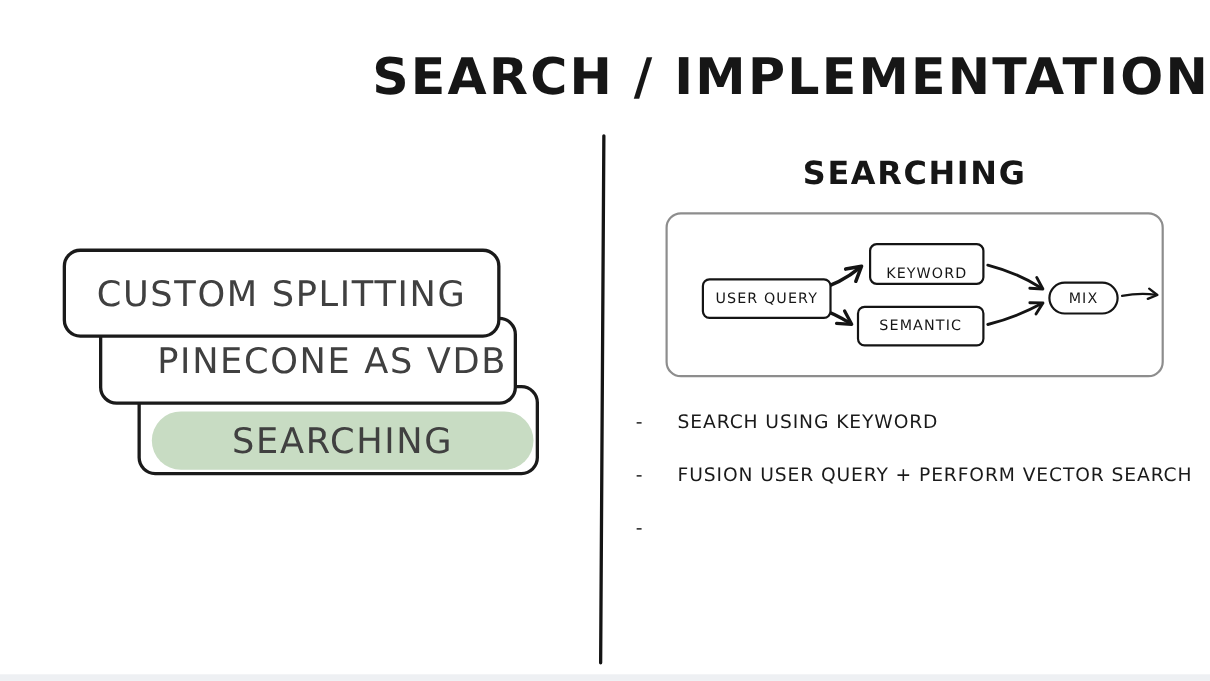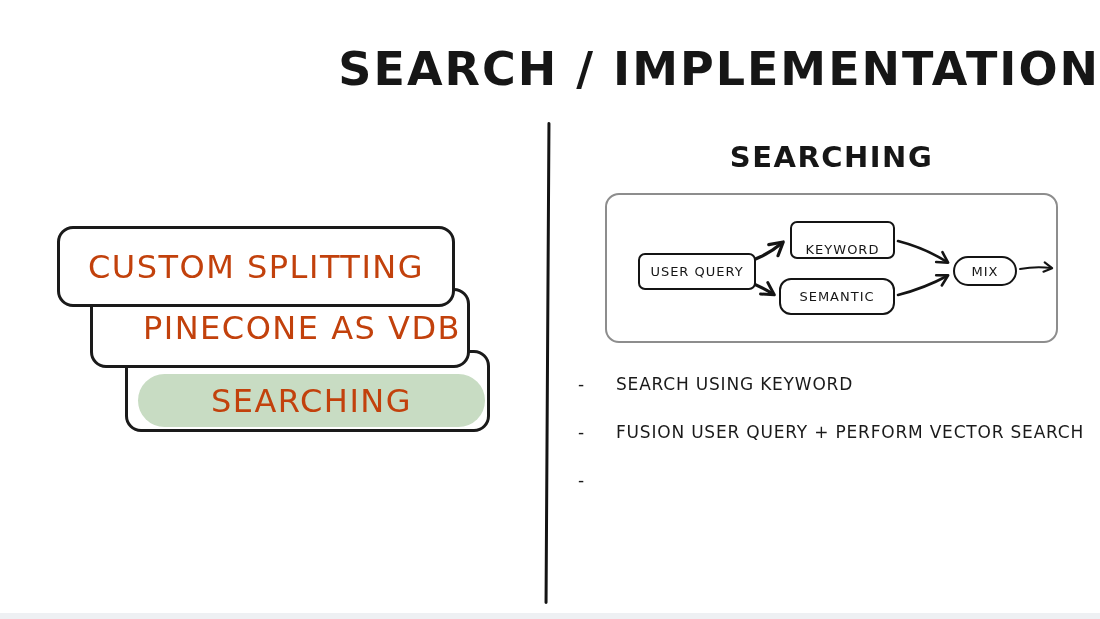--- a/index.html
+++ b/index.html
@@ -39,21 +39,21 @@
     justify-content: center;
   }
   .card-1 { left: 57px;  top: 226px; width: 398px; height: 81px; z-index: 3; }
   .card-2 { left: 90px;  top: 288px; width: 380px; height: 80px; z-index: 2; padding-left: 44px; }
   .card-3 { left: 125px; top: 350px; width: 365px; height: 82px; z-index: 1; }
   .stack-card .card-label {
     font-size: 32px;
     font-weight: 500;
     letter-spacing: 1.5px;
     white-space: nowrap;
-    color: #c2410c;
+    color: #404040;
   }
   .highlight-pill {
     position: absolute;
     left: 10px; top: 21px;
     width: 347px; height: 53px;
     background: #c8dcc3;
     border-radius: 27px;
     display: flex;
     align-items: center;
     justify-content: center;
@@ -100,21 +100,21 @@
   }
   .flow-node .node-label {
     font-size: 13px;
     font-weight: 500;
     letter-spacing: 1px;
     white-space: nowrap;
     color: #161616;
   }
   .node-user-query { left: 31px;  top: 58px;  width: 118px; height: 37px; }
   .node-keyword    { left: 183px; top: 26px;  width: 105px; height: 38px; align-items: flex-end; }
-  .node-semantic   { left: 172px; top: 83px;  width: 116px; height: 37px; border-radius: 12px; }
+  .node-semantic   { left: 172px; top: 83px;  width: 116px; height: 37px; }
   .node-mix        { left: 346px; top: 61px;  width: 64px;  height: 30px; border-radius: 15px; }
   .flow-arrows {
     position: absolute;
     left: 0; top: 0;
     width: 453px; height: 150px;
     z-index: 1;
     overflow: visible;
   }
 
   

